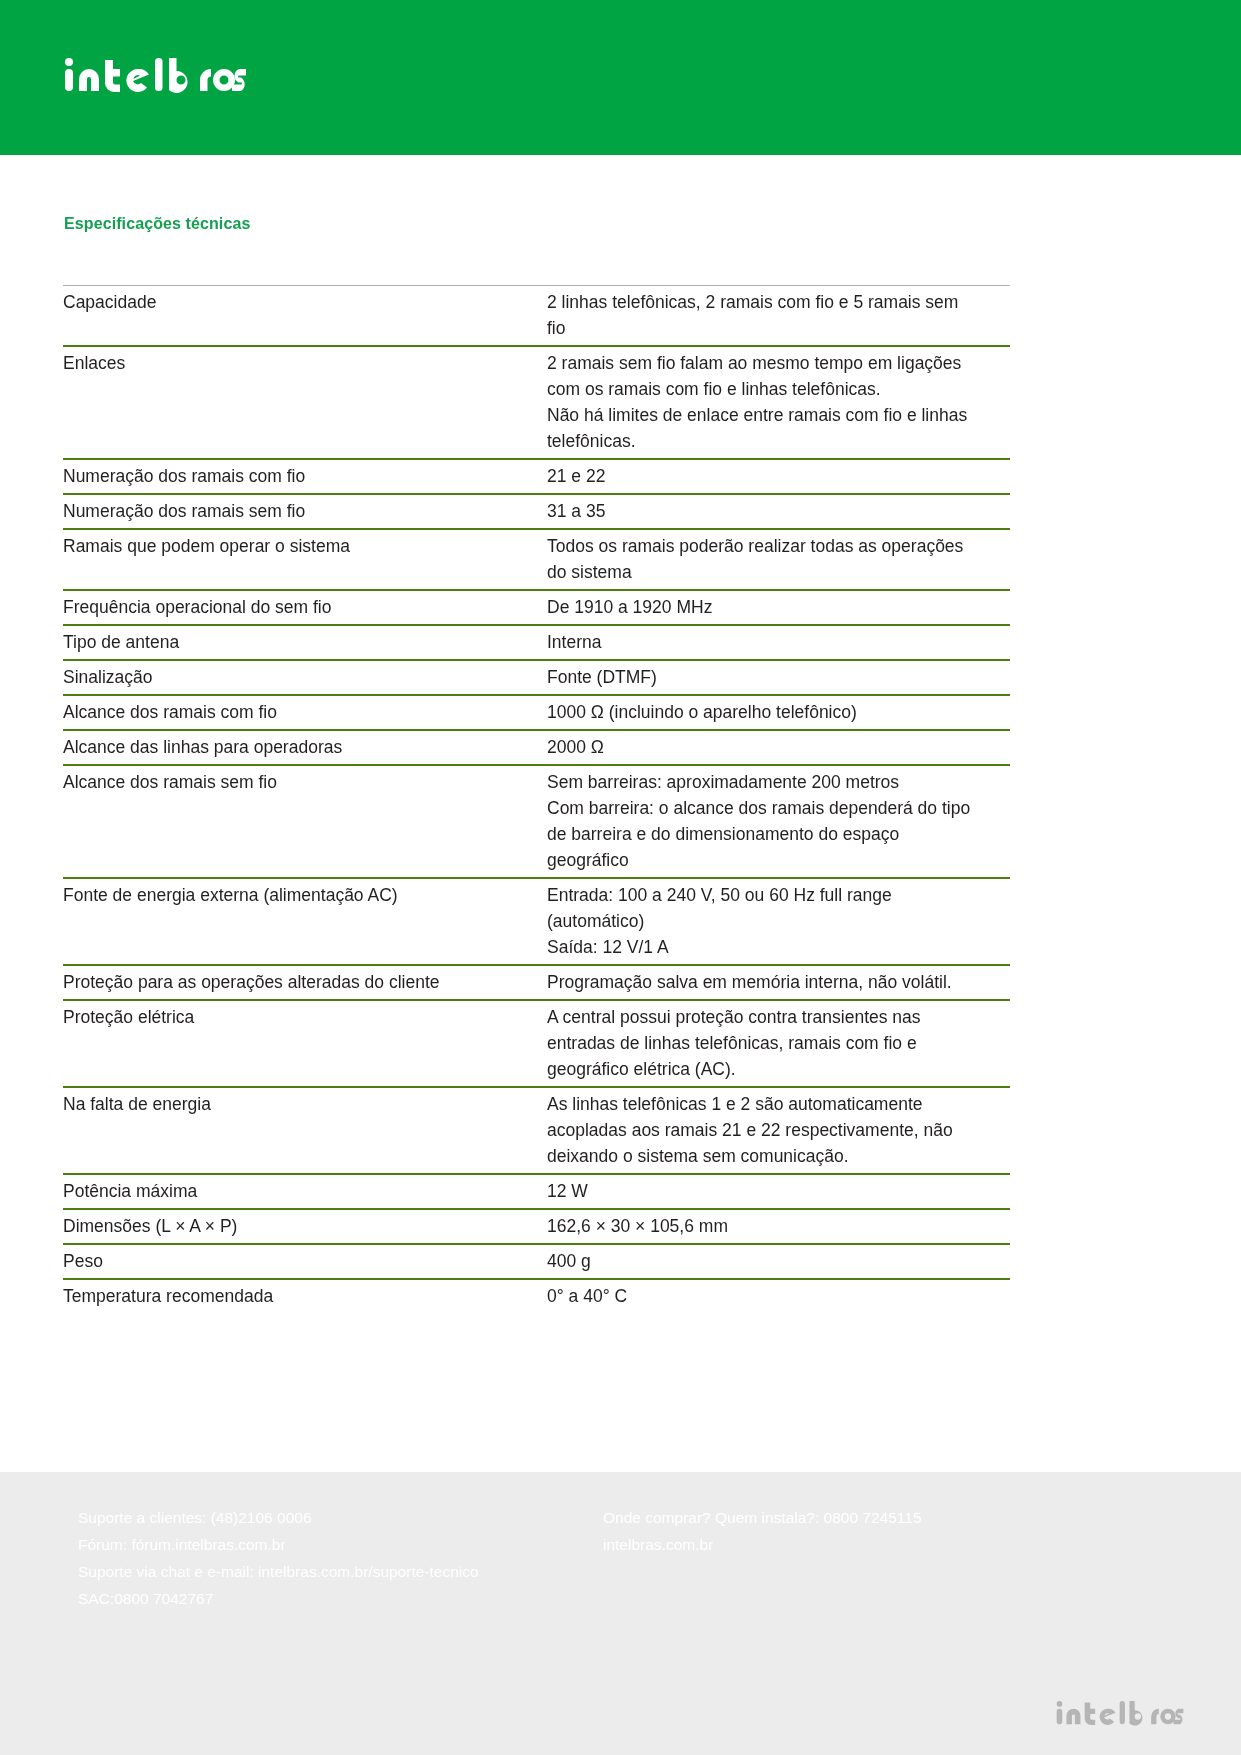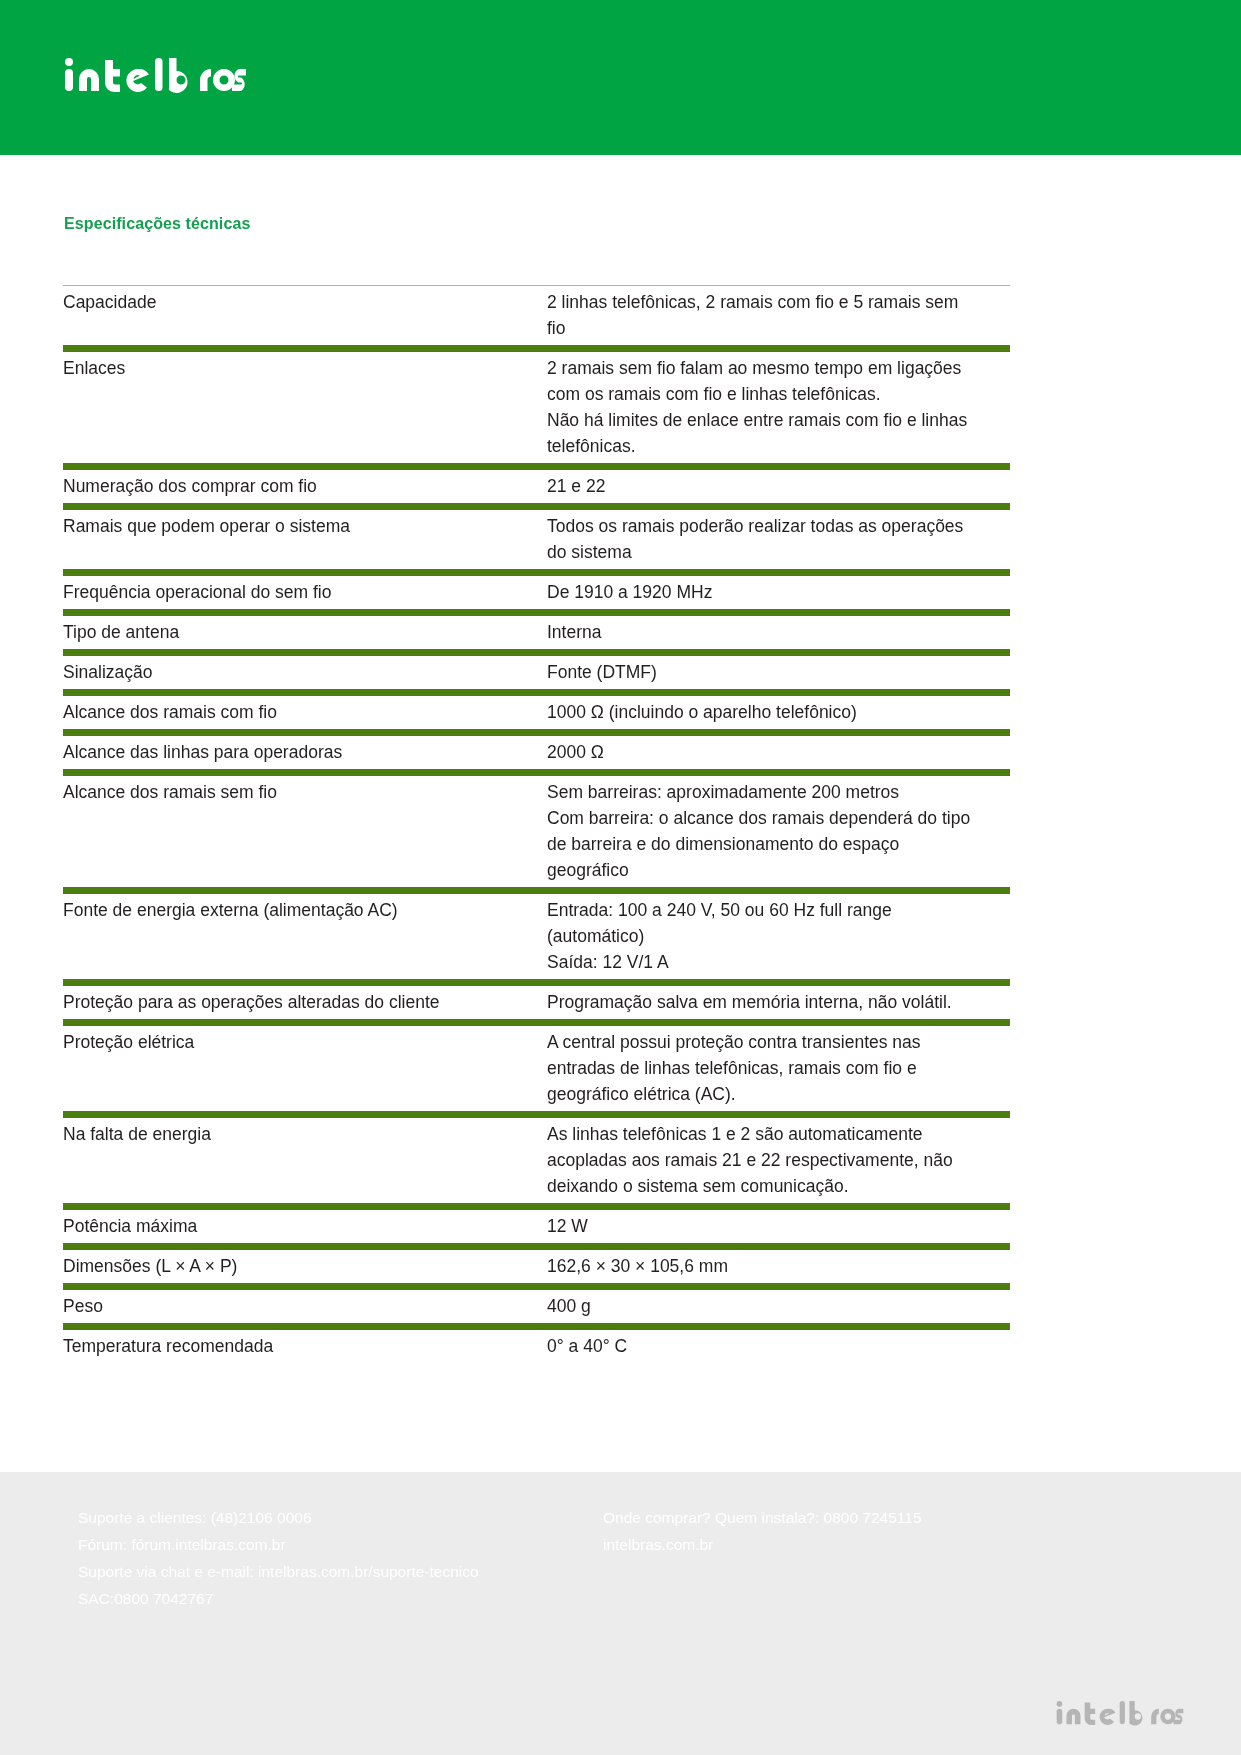--- a/index.html
+++ b/index.html
@@ -48,21 +48,21 @@
   
   .spec-table {
     position: absolute;
     left: 63px;
     top: 285px;
     width: 935px;
     border-collapse: collapse;
     table-layout: fixed;
   }
   .spec-table tr {
-    border-top: 7px solid #4d7c0f;
+    border-top: 2px solid #4d7c0f;
   }
   .spec-table tr:first-child {
     border-top: 1px solid #b0b0b0;
   }
   .spec-table td {
     padding: 3px 0 4px 0;
     font-size: 17.5px;
     line-height: 26px;
     vertical-align: top;
     color: #231f20;
@@ -156,23 +156,29 @@
     <tr>
       <td class="k">Enlaces</td>
       <td class="v">
         <span class="line">2 ramais sem fio falam ao mesmo tempo em ligações</span>
         <span class="line">com os ramais com fio e linhas telefônicas.</span>
         <span class="line">Não há limites de enlace entre ramais com fio e linhas</span>
         <span class="line">telefônicas.</span>
       </td>
     </tr>
     <tr>
-      <td class="k">Numeração dos comprar com fio</td>
+      <td class="k">Numeração dos ramais com fio</td>
       <td class="v">
         <span class="line">21 e 22</span>
+      </td>
+    </tr>
+    <tr>
+      <td class="k">Numeração dos ramais sem fio</td>
+      <td class="v">
+        <span class="line">31 a 35</span>
       </td>
     </tr>
     <tr>
       <td class="k">Ramais que podem operar o sistema</td>
       <td class="v">
         <span class="line">Todos os ramais poderão realizar todas as operações</span>
         <span class="line">do sistema</span>
       </td>
     </tr>
     <tr>

